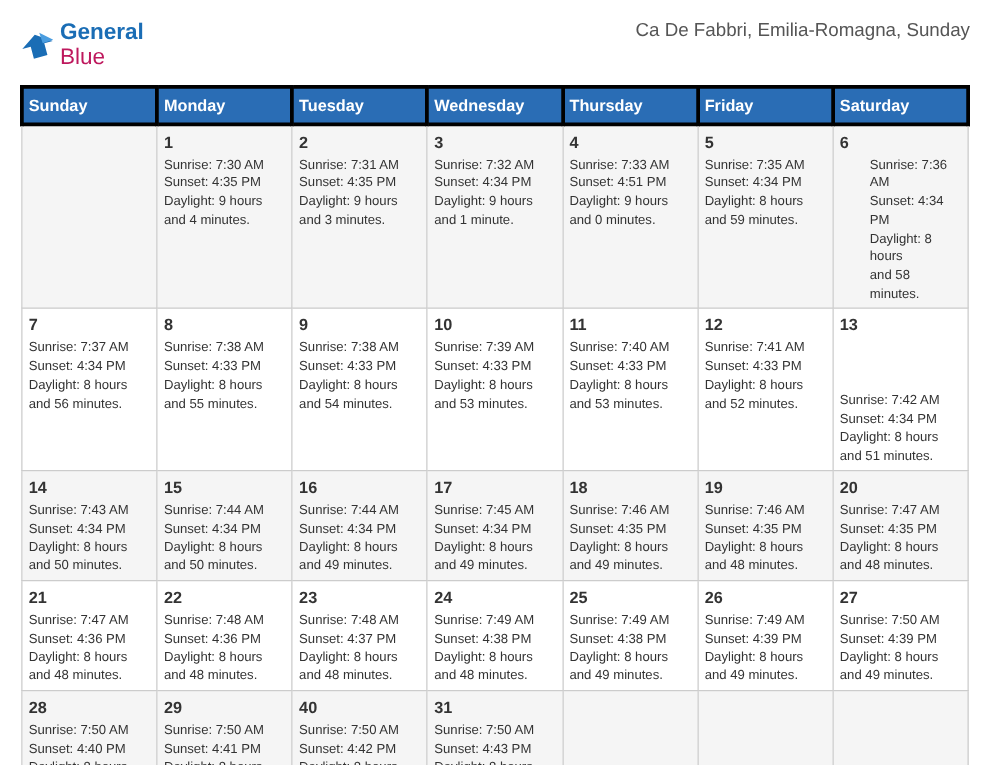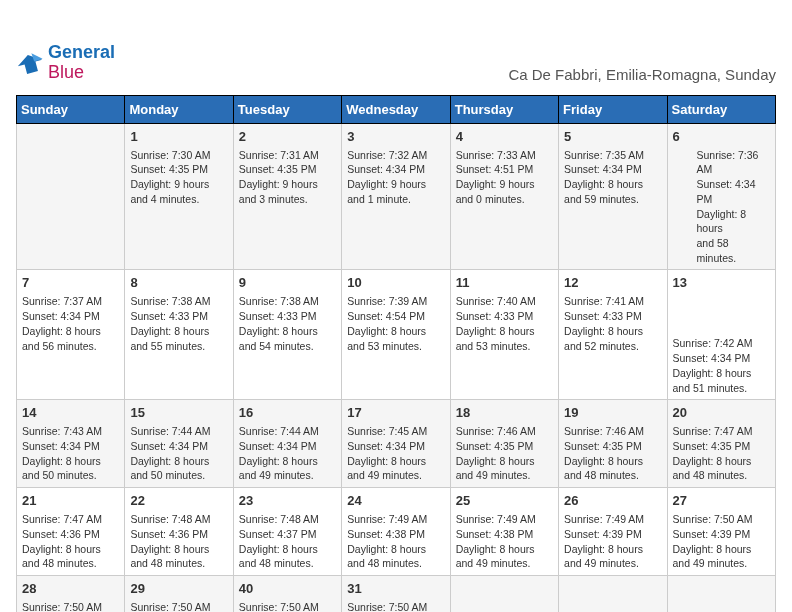--- a/index.html
+++ b/index.html
@@ -6,23 +6,22 @@
     body {
       font-family: Arial, sans-serif;
       background: #fff;
       width: 792px;
       min-height: 612px;
       padding: 16px;
     }
     .header-area {
       display: flex;
       justify-content: space-between;
-      align-items: flex-end;
+      align-items: flex-start;
       margin-bottom: 12px;
-      margin-top: 27px;
     }
     .logo {
       display: flex;
       align-items: center;
       gap: 4px;
     }
     .logo-bird {
       width: 28px;
       height: 28px;
     }
@@ -43,21 +42,21 @@
       border-collapse: collapse;
       font-size: 11px;
     }
     thead tr th {
       background-color: #2a6db5;
       color: #fff;
       padding: 6px 4px;
       text-align: left;
       font-size: 13px;
       font-weight: bold;
-      border: 1px solid #000000;
+      border: 3px solid #000000;
     }
     tbody tr td {
       border: 1px solid #ccc;
       vertical-align: top;
       padding: 4px 5px;
       min-height: 80px;
       width: calc(100% / 7);
       color: #333;
       line-height: 1.4;
     }
@@ -176,21 +175,21 @@
         <td>
           <span class="day-number">9</span>
           <div class="day-info" style="white-space: pre-line;">Sunrise: 7:38 AM
 Sunset: 4:33 PM
 Daylight: 8 hours
 and 54 minutes.</div>
         </td>
         <td>
           <span class="day-number">10</span>
           <div class="day-info" style="white-space: pre-line;">Sunrise: 7:39 AM
-Sunset: 4:54 PM
+Sunset: 4:33 PM
 Daylight: 8 hours
 and 53 minutes.</div>
         </td>
         <td>
           <span class="day-number">11</span>
           <div class="day-info" style="white-space: pre-line;">Sunrise: 7:40 AM
 Sunset: 4:33 PM
 Daylight: 8 hours
 and 53 minutes.</div>
         </td>

